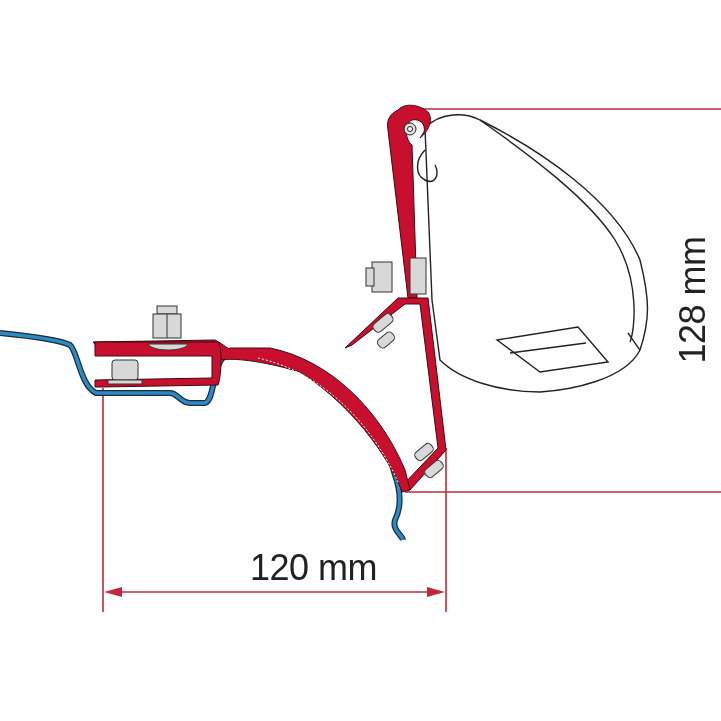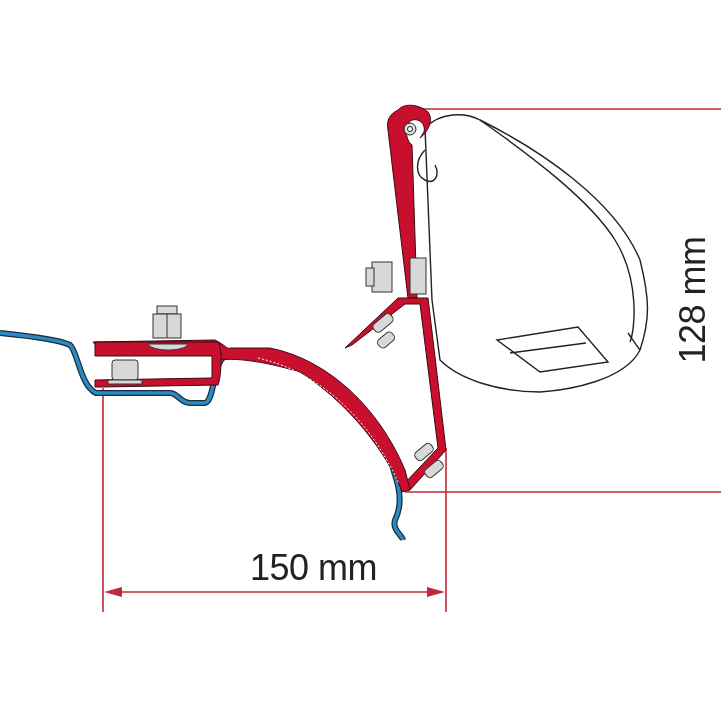--- a/index.html
+++ b/index.html
@@ -67,14 +67,14 @@
     <rect x="372" y="262" width="20" height="30"></rect>
     <rect x="366" y="268" width="8" height="18"></rect>
     <rect x="410" y="258" width="16" height="36"></rect>
     <rect x="372" y="318" width="22" height="10" rx="4" transform="rotate(-40 383 323)"></rect>
     <rect x="377" y="335" width="18" height="10" rx="4" transform="rotate(-40 386 340)"></rect>
     <rect x="414" y="447" width="20" height="10" rx="4" transform="rotate(-40 424 452)"></rect>
     <rect x="424" y="464" width="20" height="10" rx="4" transform="rotate(-40 434 469)"></rect>
   </g>
 </svg>
 
-<div id="lbl-w" class="dim-label">150 mm</div>
+<div id="lbl-w" class="dim-label">120 mm</div>
 <div id="lbl-h" class="dim-label">128 mm</div>
 
 </body></html>

